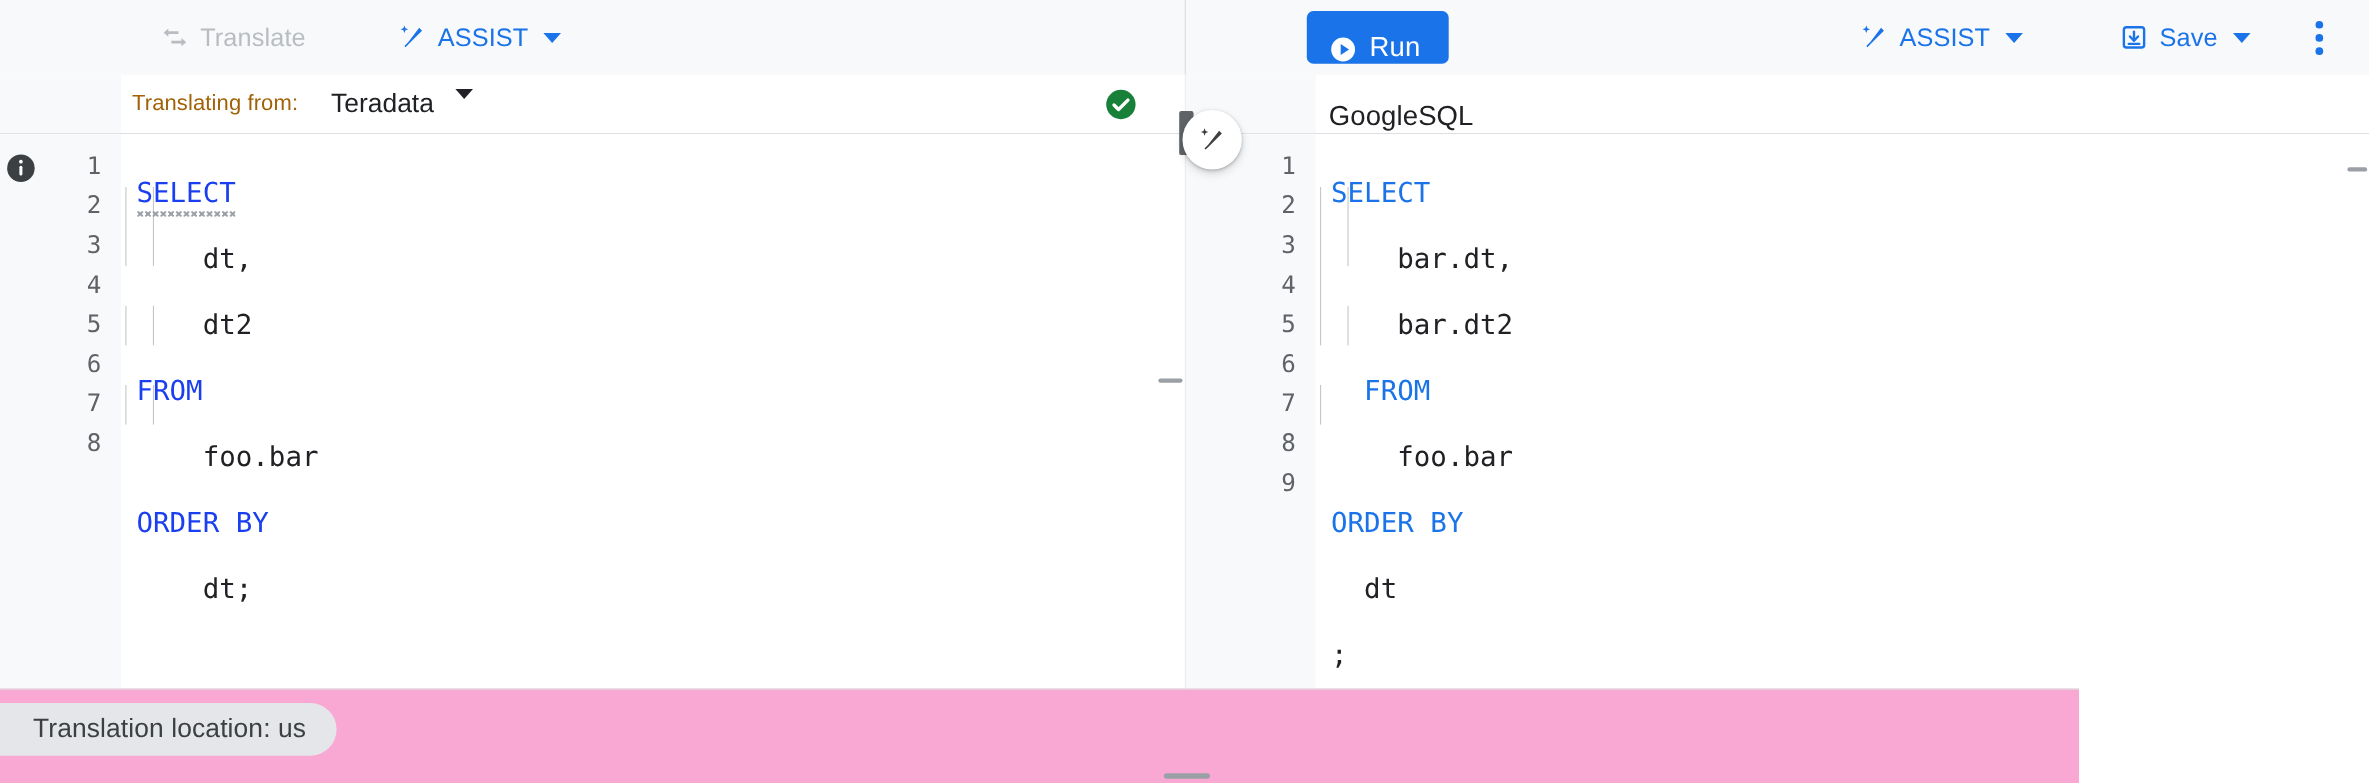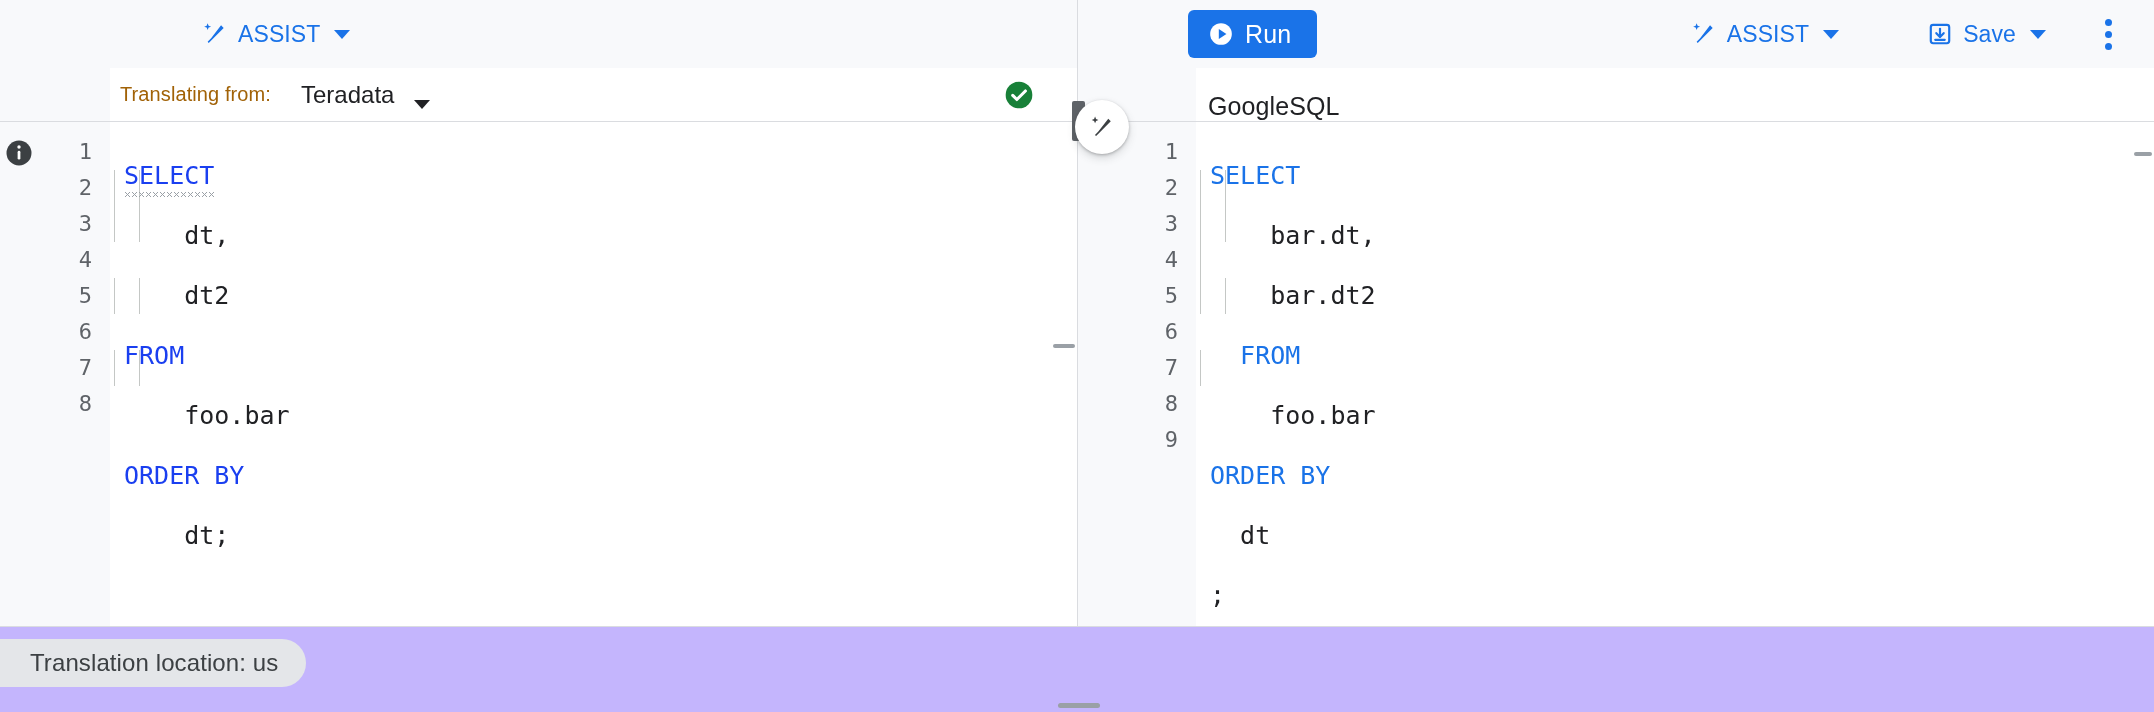--- a/index.html
+++ b/index.html
@@ -82,21 +82,21 @@
     height: 26px;
     flex: none;
   }
   .ico svg { display: block; }
 
   .gap-l1 { width: 56px; }
   .gap-l2 { width: 50px; }
 
   .run-btn {
     display: inline-flex;
-    align-items: center;
+    align-items: flex-end;
     gap: 11px;
     height: 48px;
     padding: 0 26px 0 20px;
     border: none;
     border-radius: 6px;
     background: #1a73e8;
     color: #ffffff;
     font-size: 25px;
     font-family: "Liberation Sans", sans-serif;
     cursor: pointer;
@@ -174,21 +174,21 @@
     padding-right: 42px;
     box-sizing: border-box;
   }
   .translating-label {
     font-size: 20px;
     color: #a16207;
     letter-spacing: .1px;
   }
   .dialect-select {
     display: inline-flex;
-    align-items: flex-end;
+    align-items: flex-start;
     gap: 20px;
     margin-left: 24px;
     font-size: 24px;
     color: #202124;
     background: transparent;
     border: none;
     cursor: pointer;
     font-family: "Liberation Sans", sans-serif;
     padding: 4px 6px;
     border-radius: 4px;
@@ -345,23 +345,23 @@
     width: 18px; height: 4px;
     background: #9aa0a6;
     border-radius: 2px;
   }
 
   
   .bottom {
     position: absolute;
     left: 0;
     top: 626px;
-    width: 2154px;
+    width: 1890px;
     height: 86px;
-    background: #c4b5fd;
+    background: #f9a8d4;
     border-top: 1px solid #dadce0;
   }
   .loc-pill {
     position: absolute;
     left: 0;
     top: 12px;
     height: 48px;
     display: inline-flex;
     align-items: center;
     padding: 0 28px 0 30px;
@@ -380,20 +380,29 @@
     background: #9aa0a6;
   }
 </style>
 </head>
 <body>
 
 <div class="toolbar">
 
   <div class="toolbar-left">
 
+    <button class="tb-btn disabled">
+      <span class="ico">
+        <svg width="26" height="26" viewBox="0 0 24 24" fill="#b9bcc0">
+          <path d="M6.5 4.5 L2.5 8 L6.5 11.5 L6.5 9.2 L15 9.2 L15 6.8 L6.5 6.8 Z"></path>
+          <path d="M17.5 12.5 L21.5 16 L17.5 19.5 L17.5 17.2 L9 17.2 L9 14.8 L17.5 14.8 Z"></path>
+        </svg>
+      </span>
+      <span>Translate</span>
+    </button>
 
     <span class="gap-l1"></span>
 
     <button class="tb-btn">
       <span class="ico">
         <svg width="26" height="26" viewBox="0 0 24 24" fill="#1a73e8">
           <path d="M5.2 2.0 L6.1 4.3 L8.4 5.2 L6.1 6.1 L5.2 8.4 L4.3 6.1 L2.0 5.2 L4.3 4.3 Z"></path>
           <path d="M17.6 4.0 L20.0 6.4 L9.4 17.0 L6.2 20.2 L5.2 19.2 L8.4 16.0 Z"></path>
           <path d="M16.2 5.4 L18.6 7.8 L17.6 8.8 L15.2 6.4 Z" fill="#ffffff" opacity="0"></path>
         </svg>

